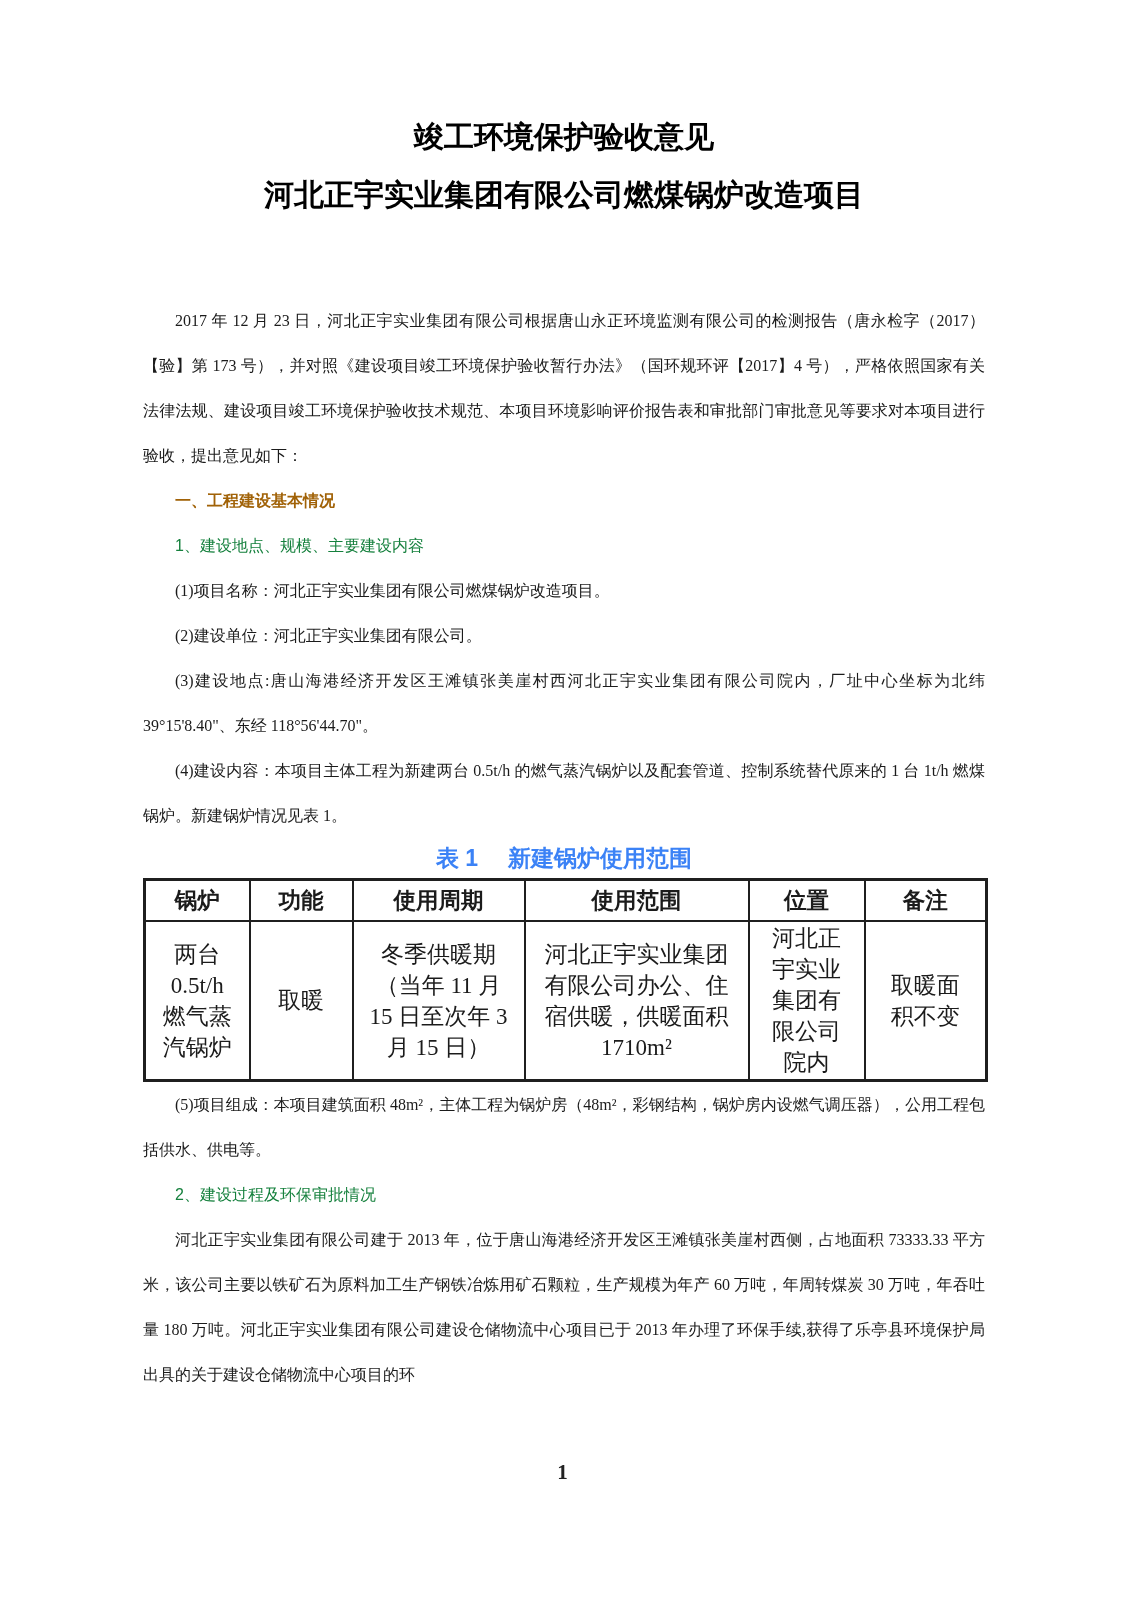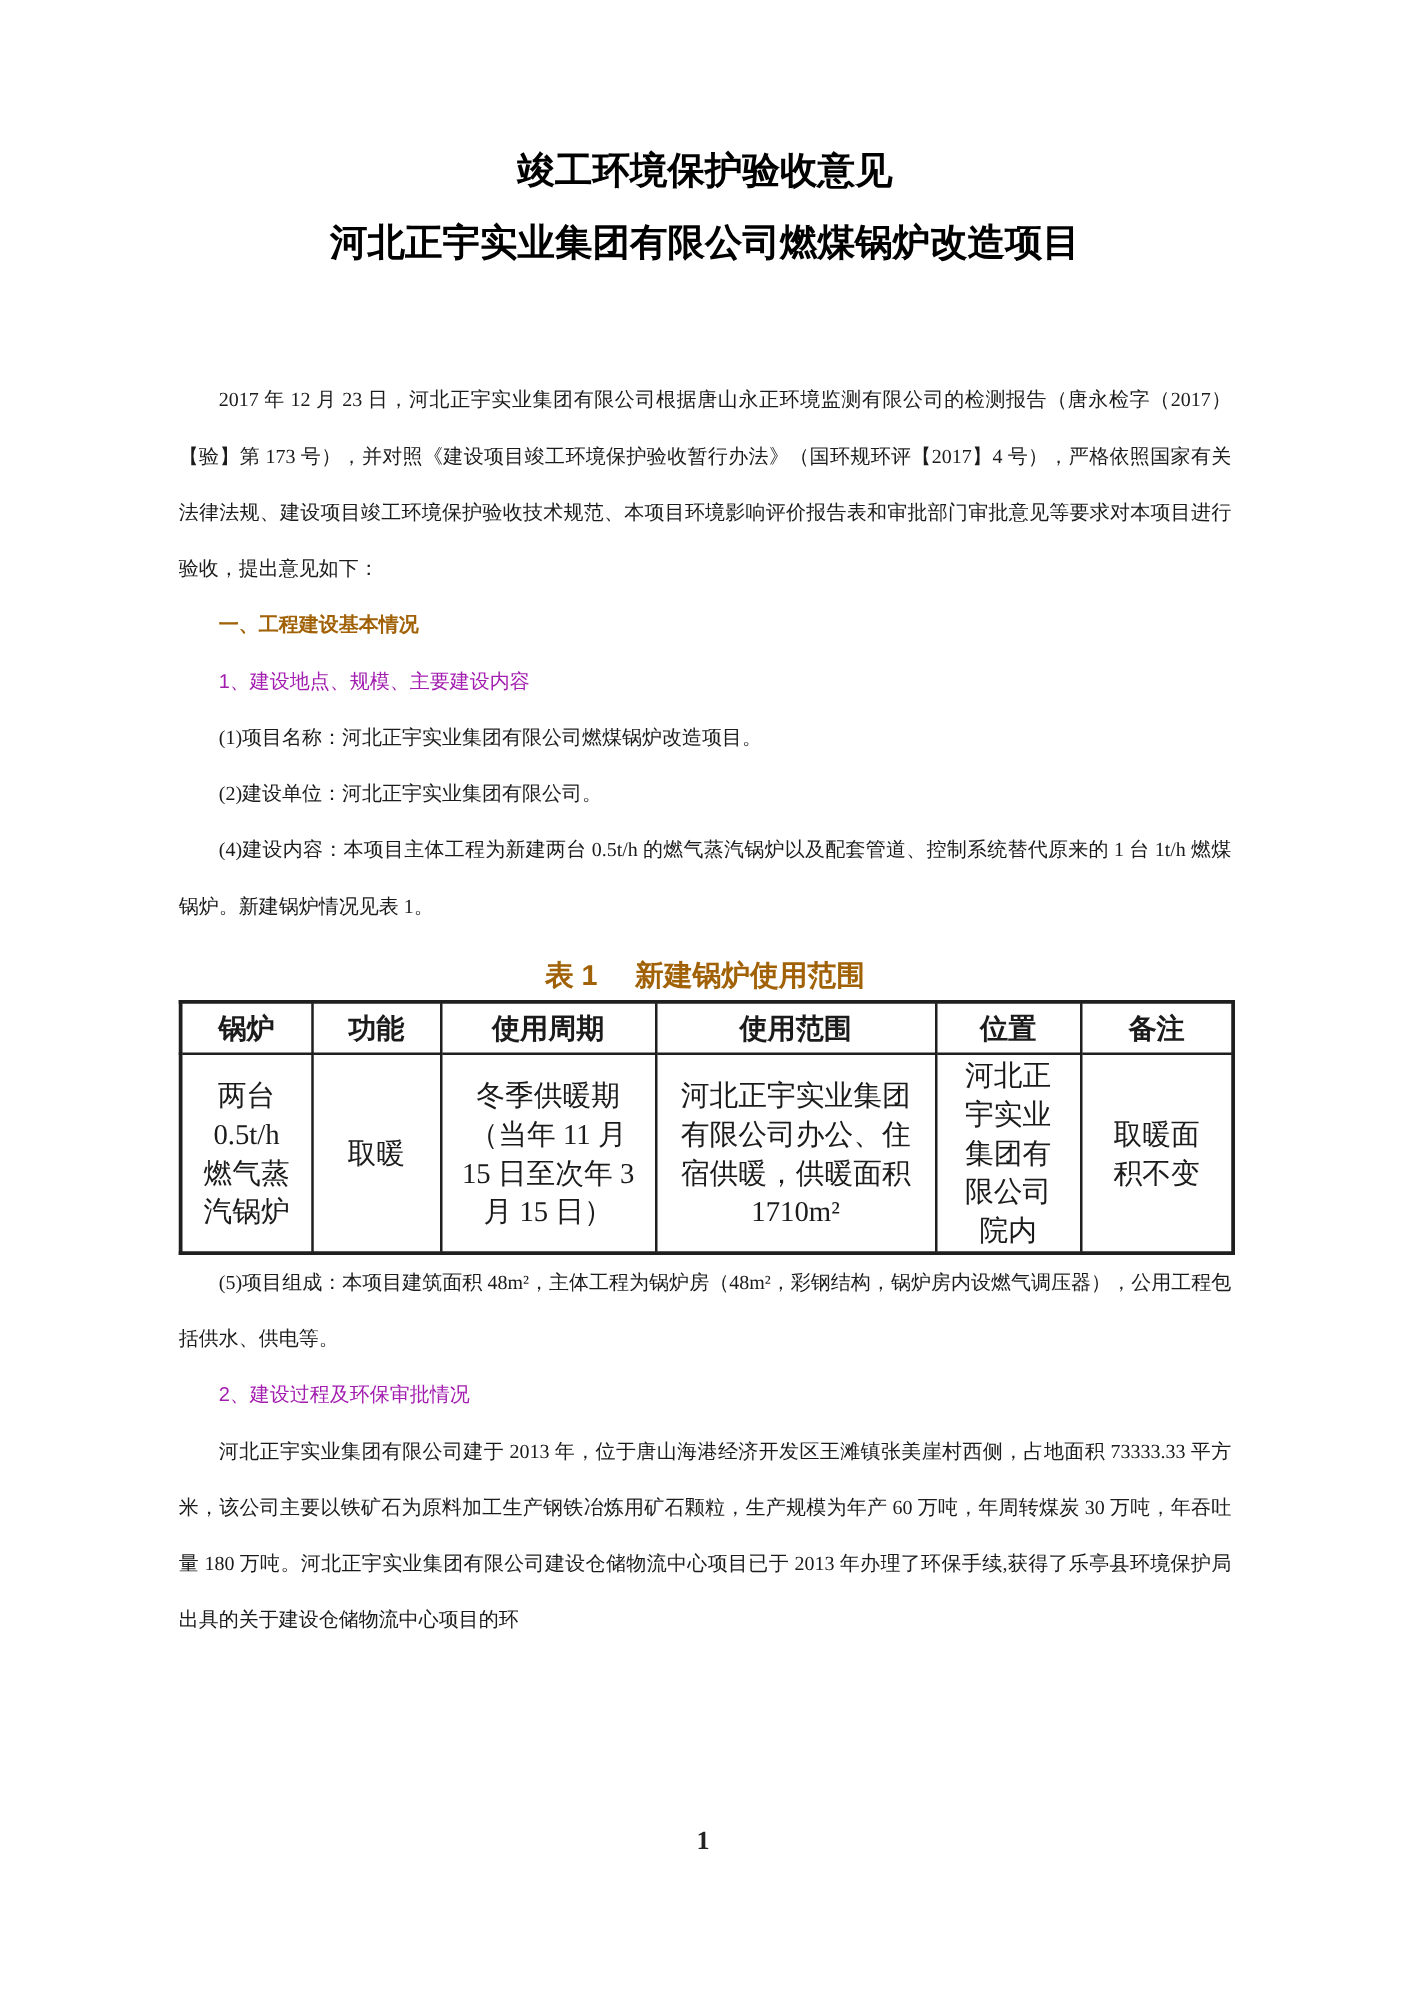--- a/index.html
+++ b/index.html
@@ -37,30 +37,29 @@
   }
   .ind { text-indent: 2em; }
   .h1 {
     font-family: "Liberation Sans", "DejaVu Sans", sans-serif;
     font-weight: bold;
     color: #a16207;
   }
   .h2 {
     font-family: "Liberation Sans", "DejaVu Sans", sans-serif;
     font-weight: normal;
-    color: #a21caf;
+    color: #15803d;
   }
   .caption {
-    margin-top: 12px;
     text-align: center;
     font-family: "Liberation Sans", "DejaVu Sans", sans-serif;
     font-weight: bold;
     font-size: 23px;
     line-height: 40px;
-    color: #a16207;
+    color: #3b82f6;
   }
   .cap-label { margin-right: 30px; }
   table.t1 {
     width: 842px;
     table-layout: fixed;
     border-collapse: collapse;
     border: 3px solid #1f1f1f;
   }
   table.t1 th, table.t1 td {
     border: 2px solid #1f1f1f;
@@ -103,20 +102,21 @@
       <div>河北正宇实业集团有限公司燃煤锅炉改造项目</div>
     </div>
 
     <p class="ind">2017 年 12 月 23 日，河北正宇实业集团有限公司根据唐山永正环境监测有限公司的检测报告（唐永检字（2017）【验】第 173 号），并对照《建设项目竣工环境保护验收暂行办法》（国环规环评【2017】4 号），严格依照国家有关法律法规、建设项目竣工环境保护验收技术规范、本项目环境影响评价报告表和审批部门审批意见等要求对本项目进行验收，提出意见如下：</p>
 
     <p class="h1 ind">一、工程建设基本情况</p>
     <p class="h2 ind">1、建设地点、规模、主要建设内容</p>
 
     <p class="ind">(1)项目名称：河北正宇实业集团有限公司燃煤锅炉改造项目。</p>
     <p class="ind">(2)建设单位：河北正宇实业集团有限公司。</p>
+    <p class="ind">(3)建设地点:唐山海港经济开发区王滩镇张美崖村西河北正宇实业集团有限公司院内，厂址中心坐标为北纬 39°15'8.40"、东经 118°56'44.70"。</p>
     <p class="ind">(4)建设内容：本项目主体工程为新建两台 0.5t/h 的燃气蒸汽锅炉以及配套管道、控制系统替代原来的 1 台 1t/h 燃煤锅炉。新建锅炉情况见表 1。</p>
 
     <div class="caption">
       <span class="cap-label">表 1</span><span>新建锅炉使用范围</span>
     </div>
 
     <table class="t1">
       <colgroup>
         <col style="width:105px">
         <col style="width:103px">

